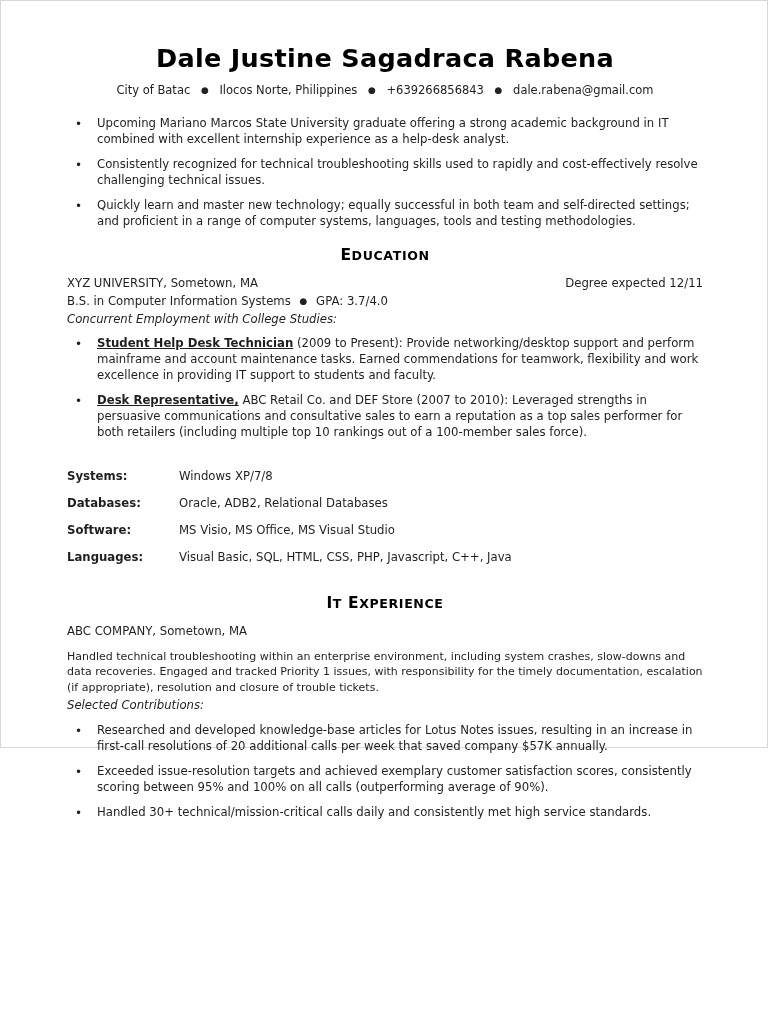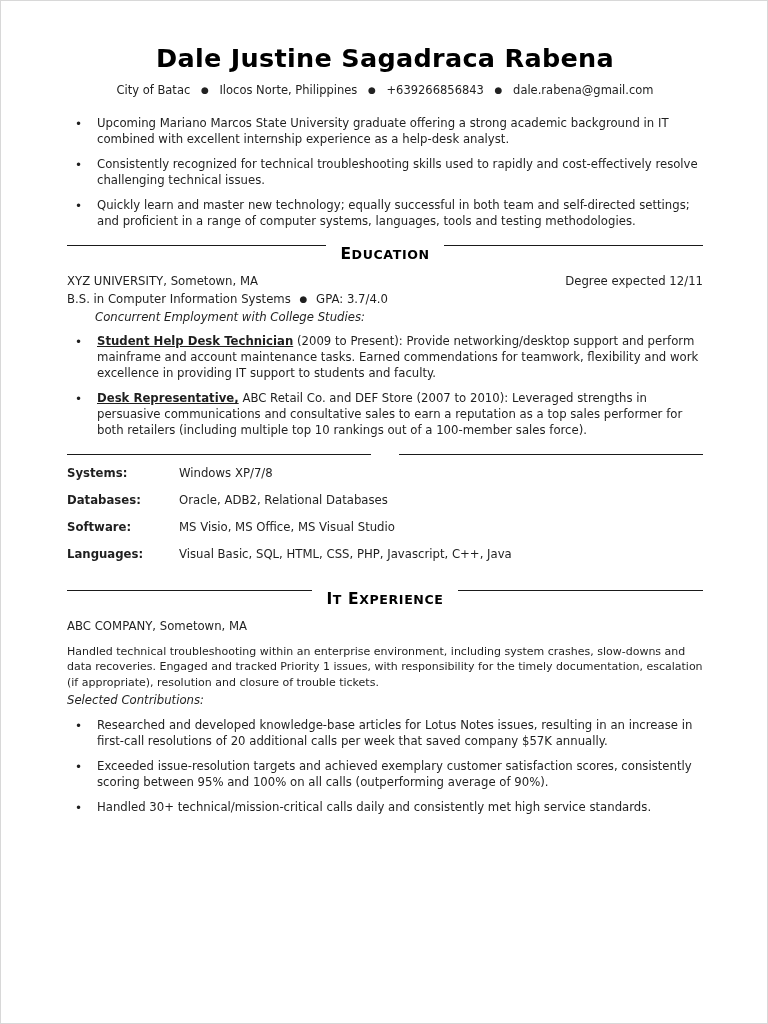--- a/index.html
+++ b/index.html
@@ -12,21 +12,21 @@
     height: 1024px;
     font-family: "DejaVu Sans", sans-serif;
     color: #1a1a1a;
     position: relative;
     overflow: hidden;
   }
   .page {
     position: absolute;
     left: 0; top: 0;
     width: 768px;
-    height: 1024px;
+    height: 748px;
     background: #fff;
     border: 1px solid #d8d8d8;
     box-sizing: border-box;
   }
   .content {
     position: absolute;
     left: 66px;
     top: 42px;
     width: 636px;
   }
@@ -72,22 +72,23 @@
     position: absolute;
     left: 8px;
     top: 1px;
     font-size: 12px;
     line-height: 1.35;
   }
   .summary { margin-bottom: 14px; }
   
   .section-head {
     display: flex;
-    align-items: flex-start;
+    align-items: center;
     margin: 16px 0 11px 0;
+    flex-direction: column;
   }
   .section-head .rule {
     height: 0;
     border-top: 1.6px solid #1a1a1a;
     flex: 1 1 auto;
   }
   .section-head .rule.left { margin-right: 14px; }
   .section-head .rule.right { margin-left: 14px; }
   .section-head .title {
     font-size: 15.5px;
@@ -121,21 +122,20 @@
     padding: 0 5px;
     font-size: 9px;
     vertical-align: 1px;
   }
   .edu-italic {
     font-size: 11.7px;
     font-style: italic;
     margin-top: 4px;
     margin-bottom: 9px;
     color: #1f1f1f;
-    margin-left: 28px;
   }
   .ul-bold { font-weight: bold; text-decoration: underline; }
   
   table.tech {
     border-collapse: collapse;
     width: 100%;
     margin-top: 2px;
   }
   table.tech td {
     font-size: 11.7px;

